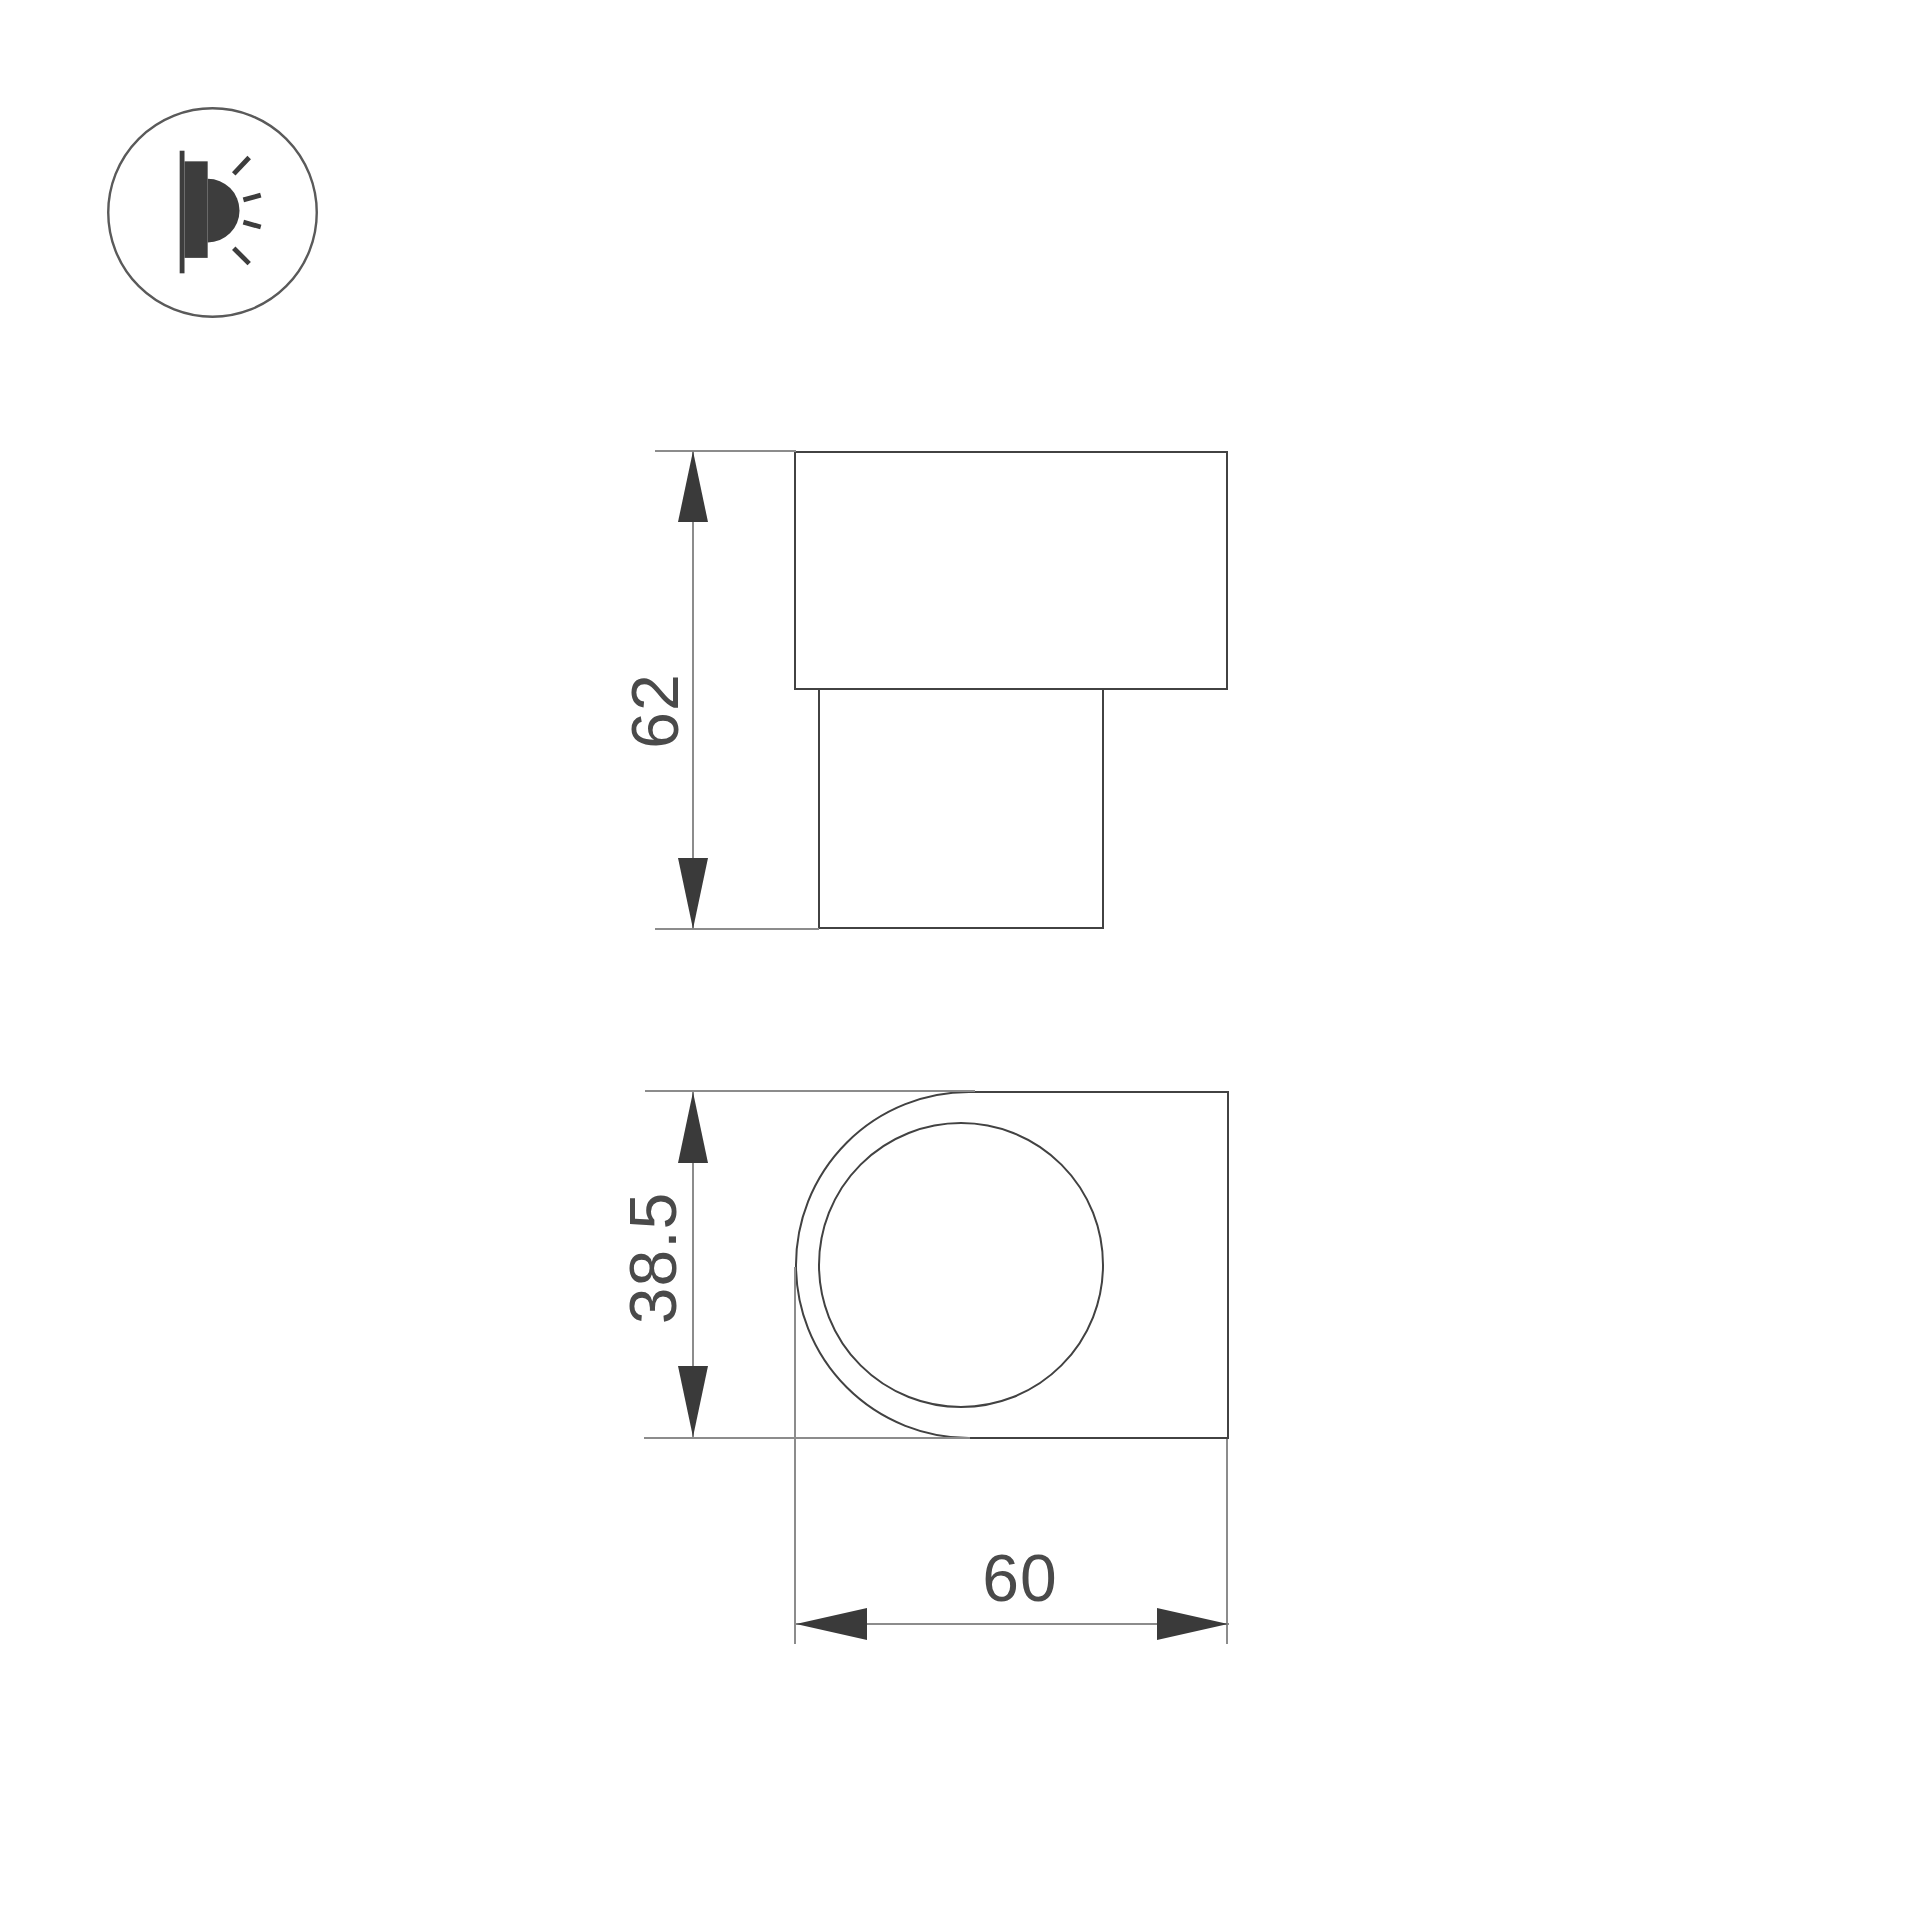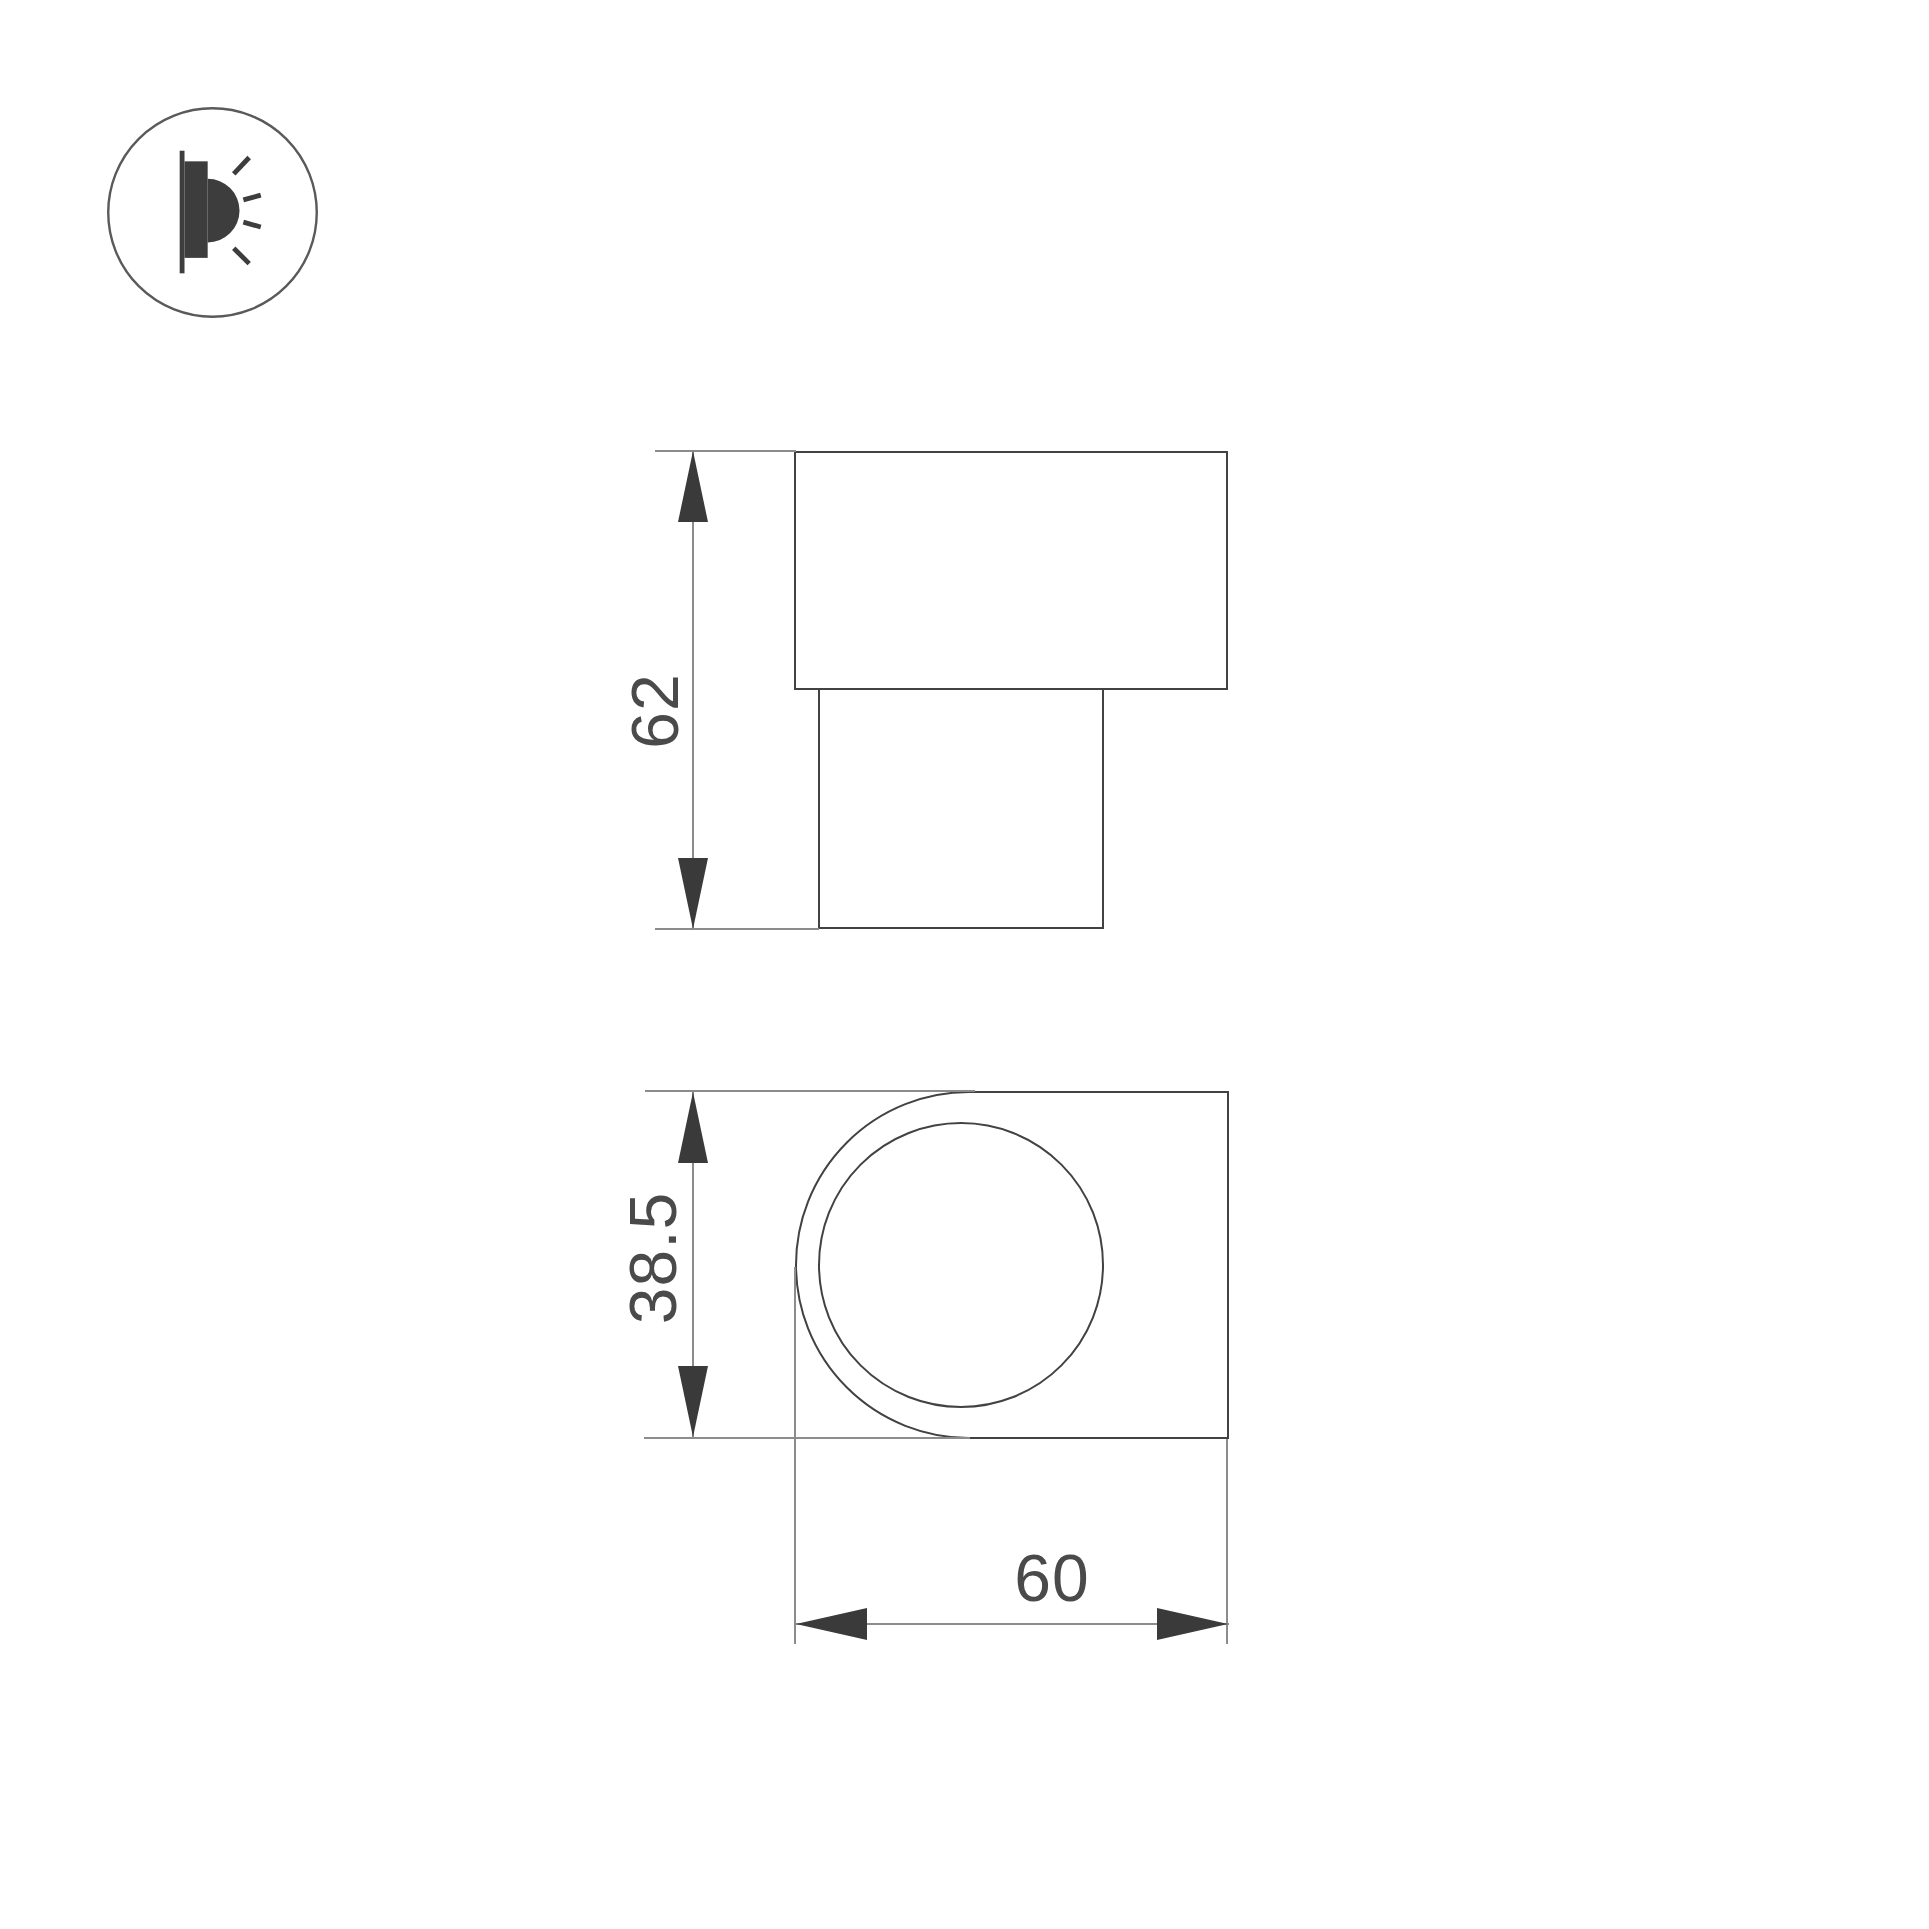--- a/index.html
+++ b/index.html
@@ -74,17 +74,17 @@
     <div class="thin-v" style="left:692px;top:1091px;height:348px;"></div>
     <div class="arrow up" style="left:678px;top:1092px;"></div>
     <div class="arrow down" style="left:678px;top:1366px;"></div>
     <div class="dim-label vert" style="left:653px;top:1258px;">38.5</div>
 
     <div class="thin-v" style="left:794px;top:1267px;height:377px;"></div>
     <div class="thin-v" style="left:1226px;top:1439px;height:205px;"></div>
     <div class="thin-h" style="left:795px;top:1623px;width:434px;"></div>
     <div class="arrow left" style="left:796px;top:1608px;"></div>
     <div class="arrow right" style="left:1157px;top:1608px;"></div>
-    <div class="dim-label" style="left:1052px;top:1578px;text-align:right;">60</div>
+    <div class="dim-label" style="left:1020px;top:1578px;text-align:right;">60</div>
   </div>
 
 </div>
 
 
 </body></html>

